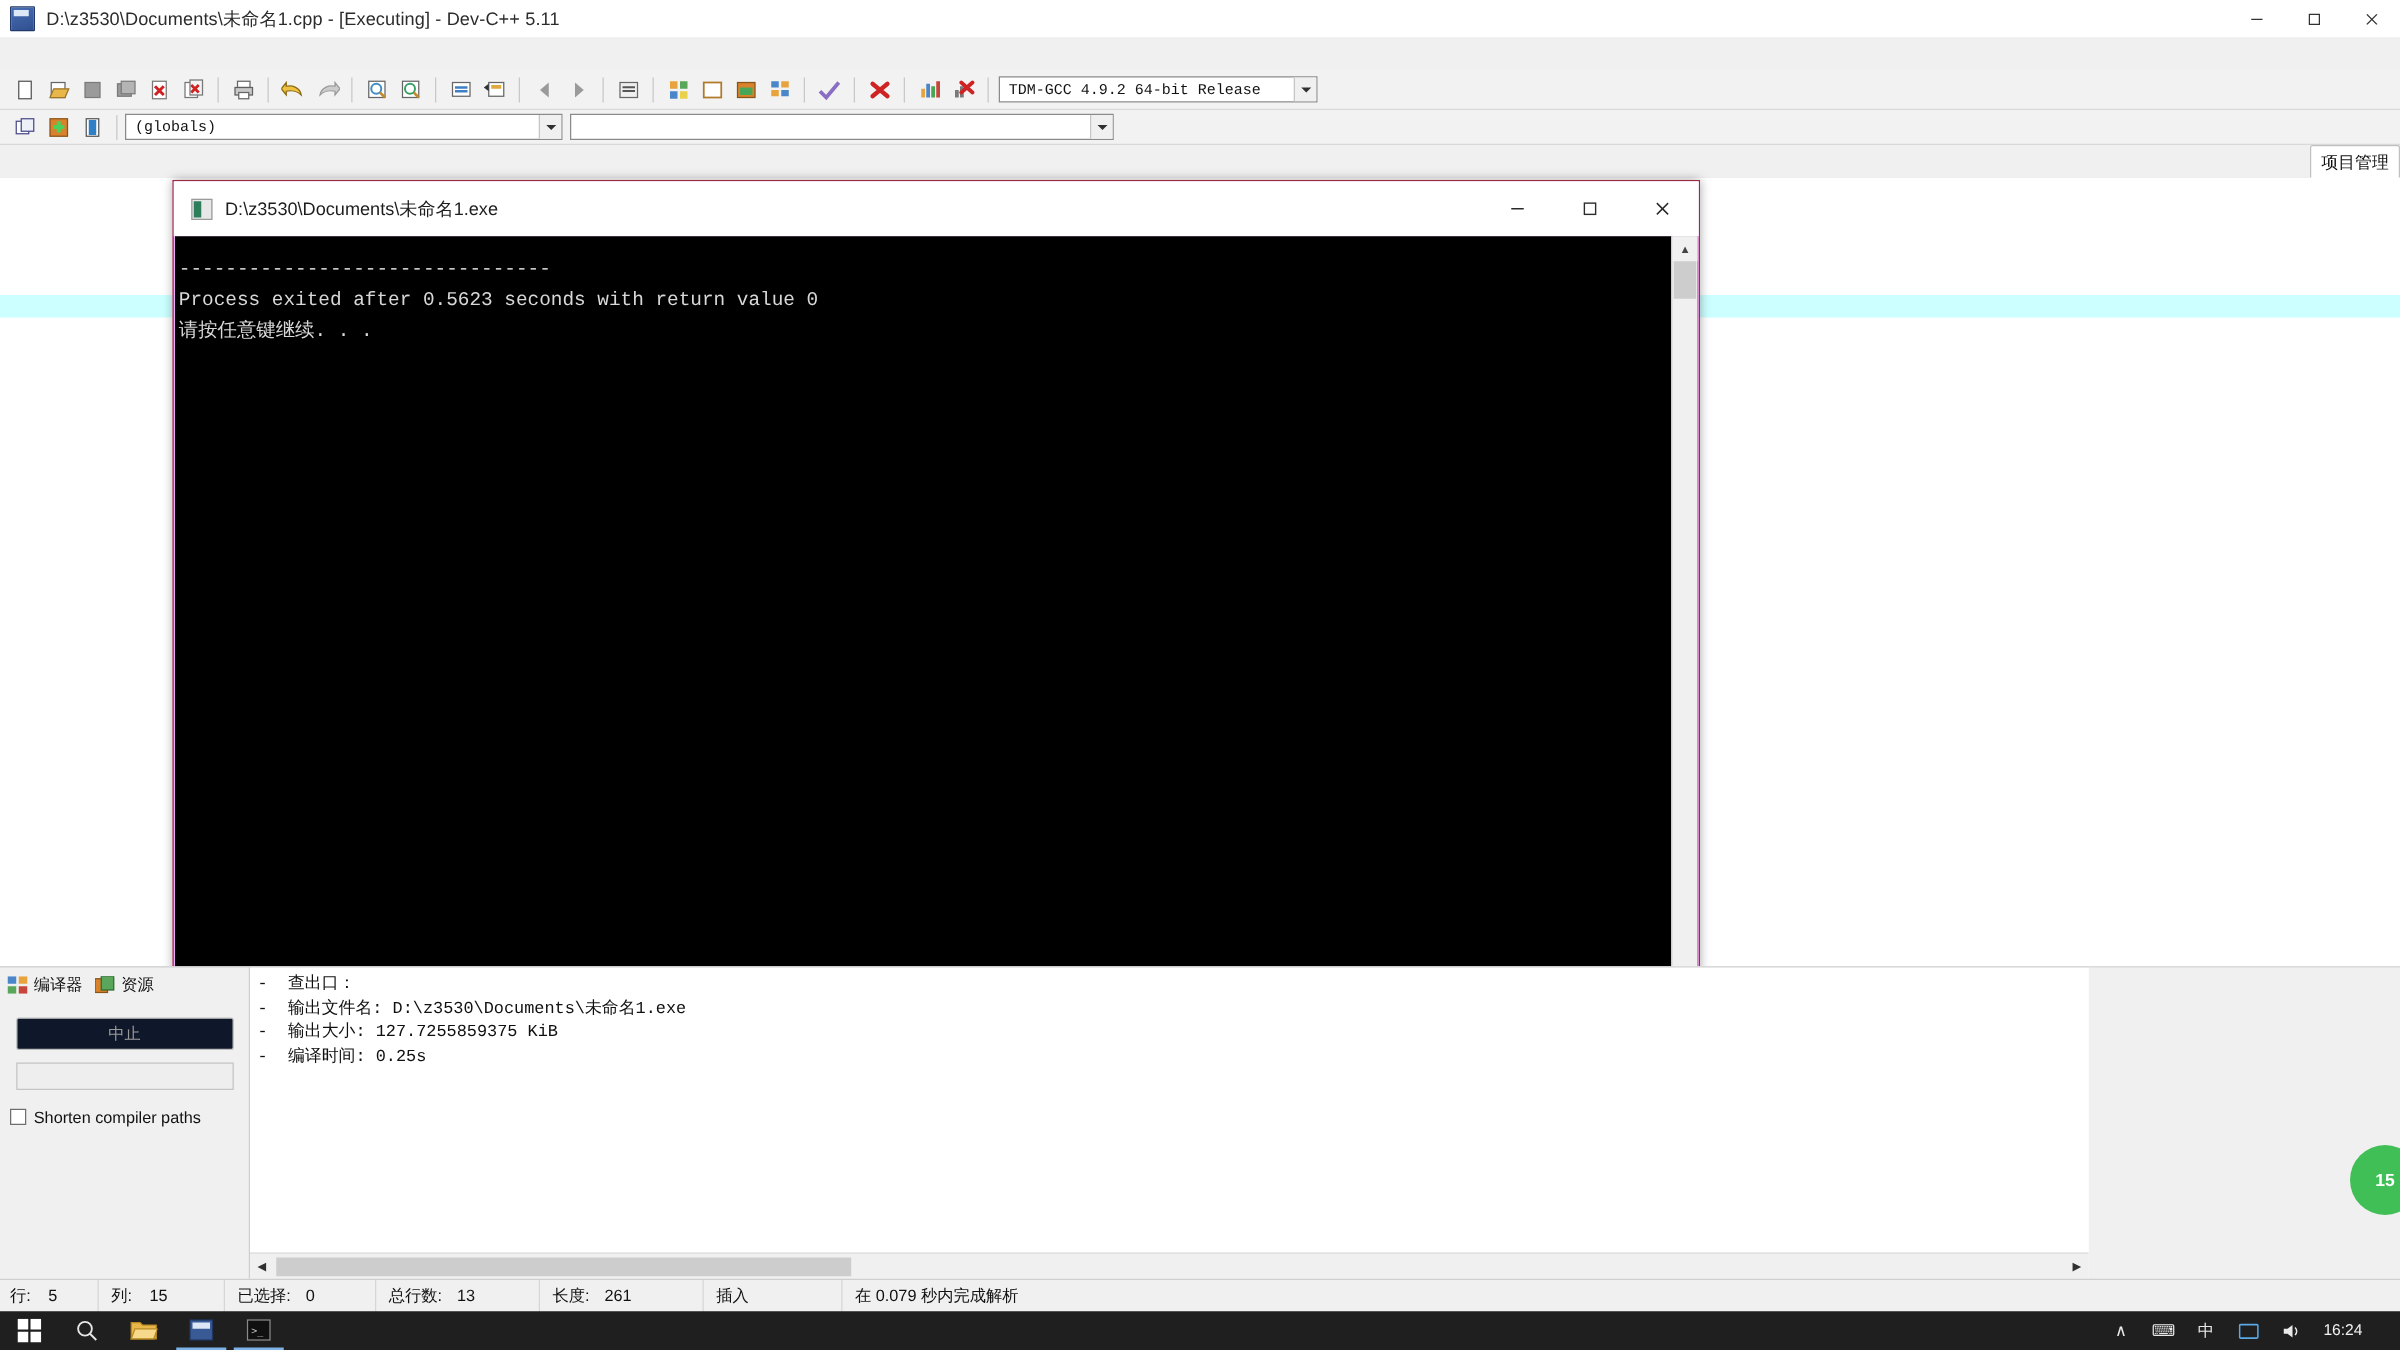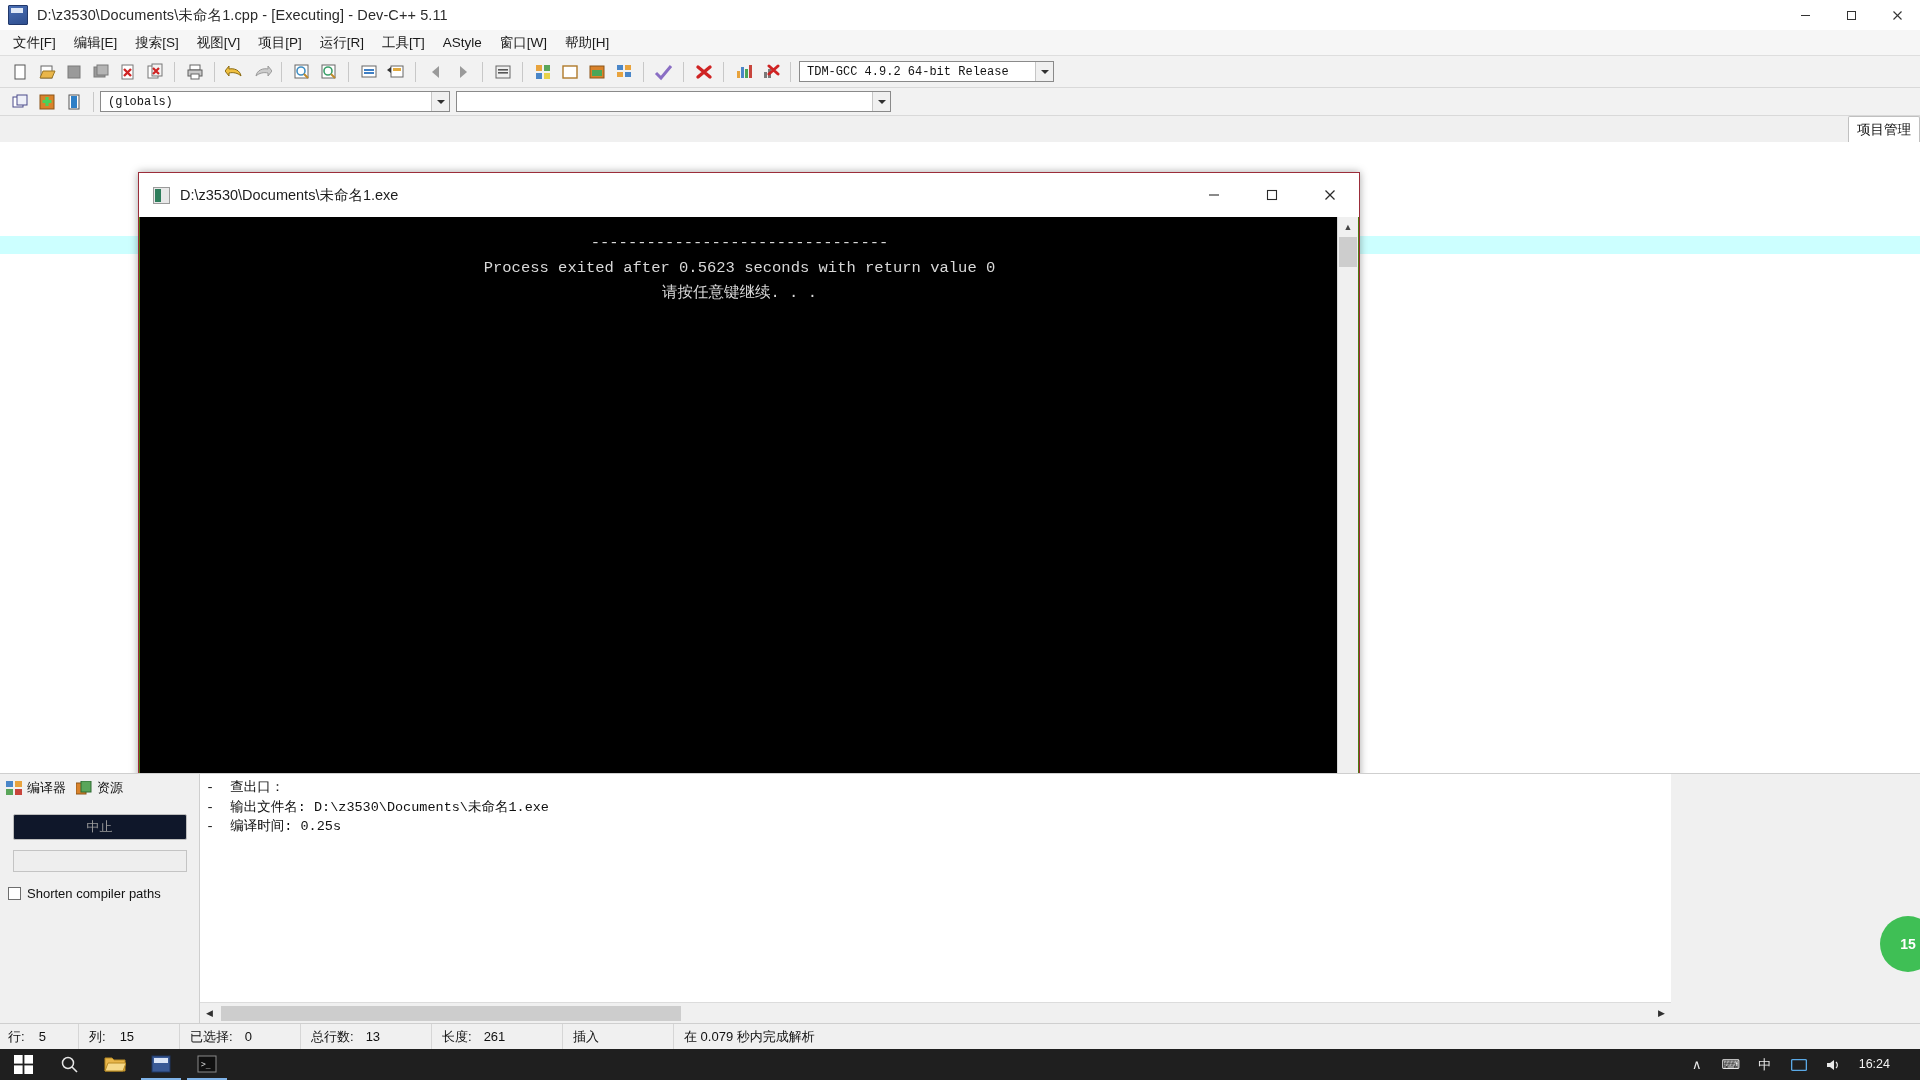--- a/index.html
+++ b/index.html
@@ -105,22 +105,22 @@
   .taskbar{position:absolute;left:0;top:1049px;width:1920px;height:31px;background:#1f1f1f;
     display:flex;align-items:center;}
   .tk-item{width:46px;height:31px;display:flex;align-items:center;justify-content:center;position:relative;}
   .tk-item.active:after{content:"";position:absolute;left:3px;right:3px;bottom:0;height:2px;background:#7fb3e8;}
   .tray{margin-left:auto;display:flex;align-items:center;height:31px;padding-right:6px;gap:2px;}
   .tray-i{min-width:24px;height:31px;display:flex;align-items:center;justify-content:center;
     color:#e9e9e9;font-size:13px;padding:0 4px;}
   .clock{color:#f2f2f2;font-size:12.5px;text-align:center;line-height:13px;padding:0 8px;}
 
   
-  .console{position:absolute;left:138px;top:172px;width:1222px;height:724px;background:#4d7c0f;
-    border:1px solid #9b2d3a;box-shadow:0 0 8px rgba(0,0,0,.35);box-sizing:border-box;text-align:center;}
+  .console{position:absolute;left:138px;top:144px;width:1222px;height:724px;background:#f0abfc;
+    border:1px solid #9b2d3a;box-shadow:0 0 8px rgba(0,0,0,.35);box-sizing:border-box;}
   .cns-title{height:44px;display:flex;align-items:center;background:#ffffff;box-sizing:border-box;}
   .cns-ico{width:17px;height:17px;margin-left:14px;margin-right:10px;background:#e8e8e8;
     border:1px solid #9a9a9a;position:relative;box-sizing:border-box;}
   .cns-ico:after{content:"";position:absolute;left:1px;top:1px;width:6px;height:13px;background:#2e7d5b;}
   .cns-ttl{font-size:14.5px;color:#1d1d1d;}
   .cns-btns{margin-left:auto;display:flex;height:44px;}
   .cns-btn{width:58px;height:44px;display:flex;align-items:center;justify-content:center;color:#2a2a2a;}
   .cns-body{position:absolute;left:1px;top:44px;right:1px;bottom:1px;background:#000000;overflow:hidden;}
   .cns-text{position:absolute;left:3px;top:14px;right:22px;
     font-family:"Liberation Mono","DejaVu Sans Mono",monospace;font-size:15.5px;color:#d8d8d8;
@@ -160,32 +160,20 @@
       </div>
       <div class="tb-btn close">
         <svg width="13" height="13" viewBox="0 0 13 13">
             <line x1="2.5" y1="2.5" x2="10.5" y2="10.5" stroke="#333" stroke-width="1.1"></line>
             <line x1="10.5" y1="2.5" x2="2.5" y2="10.5" stroke="#333" stroke-width="1.1"></line>
           </svg>
       </div>
     </div>
   </div>
 
-  <div class="menubar">
-    <div class="menuitem">文件[F]</div>
-    <div class="menuitem">编辑[E]</div>
-    <div class="menuitem">搜索[S]</div>
-    <div class="menuitem">视图[V]</div>
-    <div class="menuitem">项目[P]</div>
-    <div class="menuitem">运行[R]</div>
-    <div class="menuitem">工具[T]</div>
-    <div class="menuitem">AStyle</div>
-    <div class="menuitem">窗口[W]</div>
-    <div class="menuitem">帮助[H]</div>
-  </div>
 
   <div class="toolbar">
     <div class="tbtn">
       <svg width="18" height="18" viewBox="0 0 18 18">
           <rect x="4" y="2" width="10" height="14" fill="#fff" stroke="#555"></rect>
         </svg>
     </div>
     <div class="tbtn">
       <svg width="18" height="18" viewBox="0 0 18 18">
           <rect x="3" y="3" width="11" height="12" fill="#fdfdfd" stroke="#666"></rect>
@@ -449,20 +437,21 @@
     <div class="chkrow">
       <span class="chk"></span>
       <span>Shorten compiler paths</span>
     </div>
   </div>
 
   <div class="logpanel">
     <div class="logwrap">
       <div class="logline">-  查出口：</div>
       <div class="logline">-  输出文件名: D:\z3530\Documents\未命名1.exe</div>
+      <div class="logline">-  输出大小: 127.7255859375 KiB</div>
       <div class="logline">-  编译时间: 0.25s</div>
     </div>
     <div class="hscroll">
       <div class="hs-btn">◀</div>
       <div class="hs-track">
         <div class="hs-thumb"></div>
       </div>
       <div class="hs-btn">▶</div>
     </div>
   </div>

